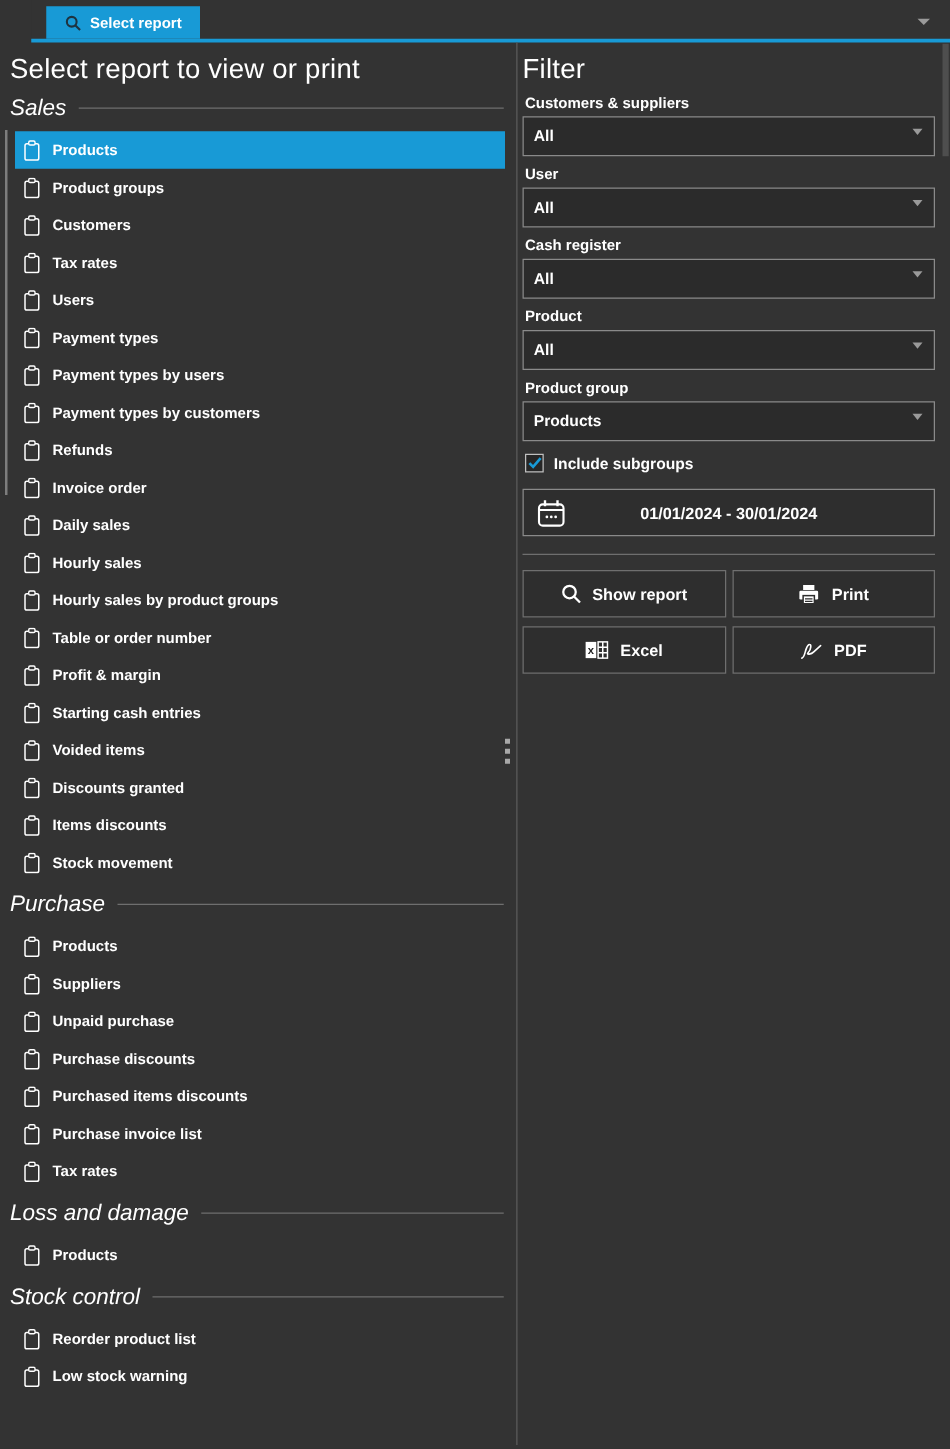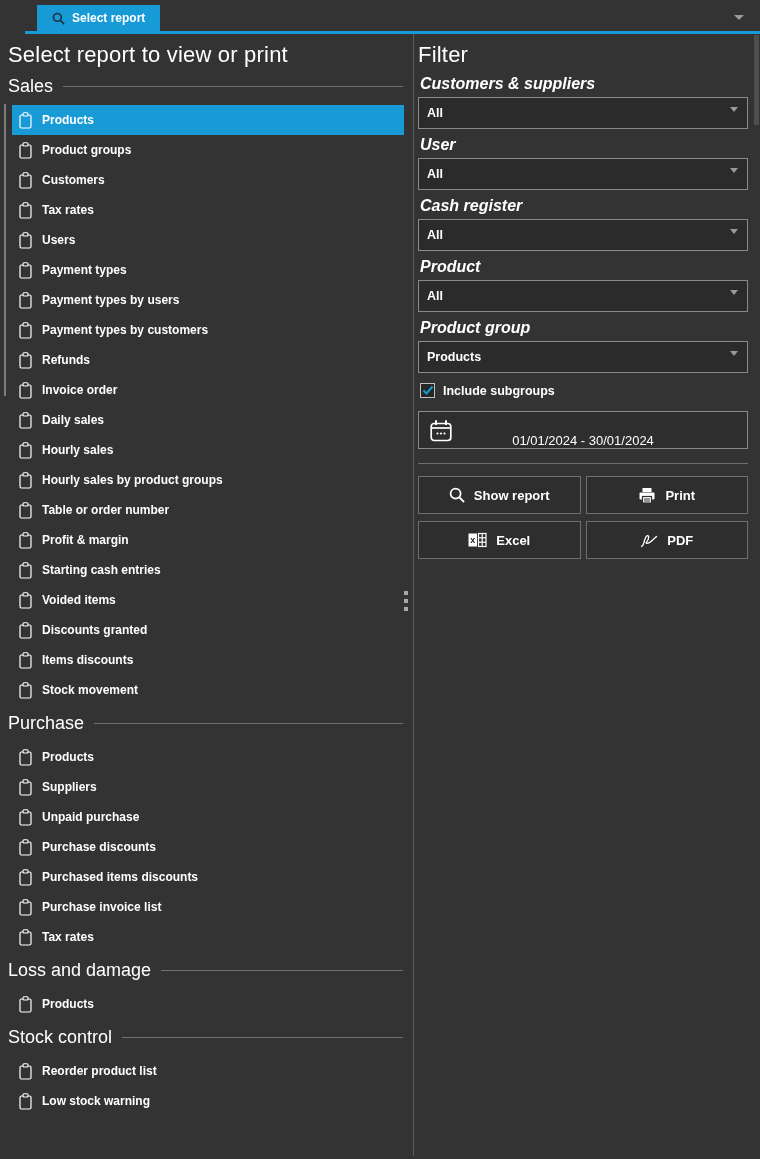--- a/index.html
+++ b/index.html
@@ -35,63 +35,63 @@
     overflow:hidden;
   }
   .right-panel {
     position:relative; flex:1; height:100%;
     padding:8px 12px 0 4px; overflow:hidden;
   }
   .panel-title { font-size:22px; font-weight:300; color:#fff; letter-spacing:.2px; margin-bottom:6px; }
   
   .section-header {
     display:flex; align-items:center; gap:10px;
-    margin:8px 0 8px 0; font-size:18px; font-weight:300; color:#fff;
+    margin:8px 0 8px 0; font-size:18px; font-weight:300; color:#fff;font-style:italic;
   }
   .section-header .rule { flex:1; height:1px; background:#6f6f6f; margin-right:2px; }
   .report-row {
     height:30px; margin-left:4px; margin-right:1px;
     display:flex; align-items:center; gap:10px;
     padding-left:7px; font-size:12px; font-weight:bold; color:#fff;
     cursor:pointer;
   }
   .report-row.selected { background:#189ad6; }
   .report-row .clip { display:flex; align-items:center; }
   .left-scroll-thumb {
     position:absolute; left:4px; top:70px; width:2px; height:292px; background:#7d7d7d;
   }
   .splitter-grip {
     position:absolute; left:404px; top:557px; width:6px;
     display:flex; flex-direction:column; gap:4px; z-index:5;
   }
   .splitter-grip i { width:4px; height:4px; background:#a8a8a8; display:block; }
   
-  .field-label { font-size:16px; font-weight:bold; margin:7px 0 4px 2px;font-style:italic; }
+  .field-label { font-size:12px; font-weight:bold; margin:7px 0 4px 2px; }
   .dropdown {
     position:relative; height:32px; background:#2b2b2b;
     border:1px solid #8a8a8a; display:flex; align-items:center;
     padding:0 24px 0 8px; font-size:12.5px; font-weight:bold; color:#fff;
     cursor:pointer;
   }
   .dropdown .caret {
     position:absolute; right:9px; top:9px; width:0; height:0;
     border-left:4px solid transparent; border-right:4px solid transparent;
     border-top:5px solid #9a9a9a;
   }
   .checkbox-row { display:flex; align-items:center; gap:8px; margin:10px 0 6px 2px; cursor:pointer; }
   .checkbox {
     width:15px; height:15px; background:#262626; border:1px solid #c0c0c0;
     display:flex; align-items:center; justify-content:center;
   }
   .checkbox-label { font-size:12.5px; font-weight:bold; }
   .date-button {
     position:relative; margin-top:13px; height:38px;
     background:#2e2e2e; border:1px solid #8a8a8a;
-    display:flex; align-items:flex-end; justify-content:center;
-    font-size:13px; font-weight:normal; cursor:pointer;
+    display:flex; align-items:center; justify-content:center;
+    font-size:13px; font-weight:bold; cursor:pointer;
   }
   .date-button .cal { position:absolute; left:10px; top:7px; }
   .hsep { height:1px; background:#6f6f6f; margin:14px 0 12px 0; }
   .btn-grid {
     display:grid; grid-template-columns:1fr 1fr; gap:7px 5px;
   }
   .action-btn {
     height:38px; background:#2e2e2e; border:1px solid #6f6f6f;
     display:flex; align-items:center; justify-content:center; gap:9px;
     color:#fff; font-size:13px; font-weight:bold;

